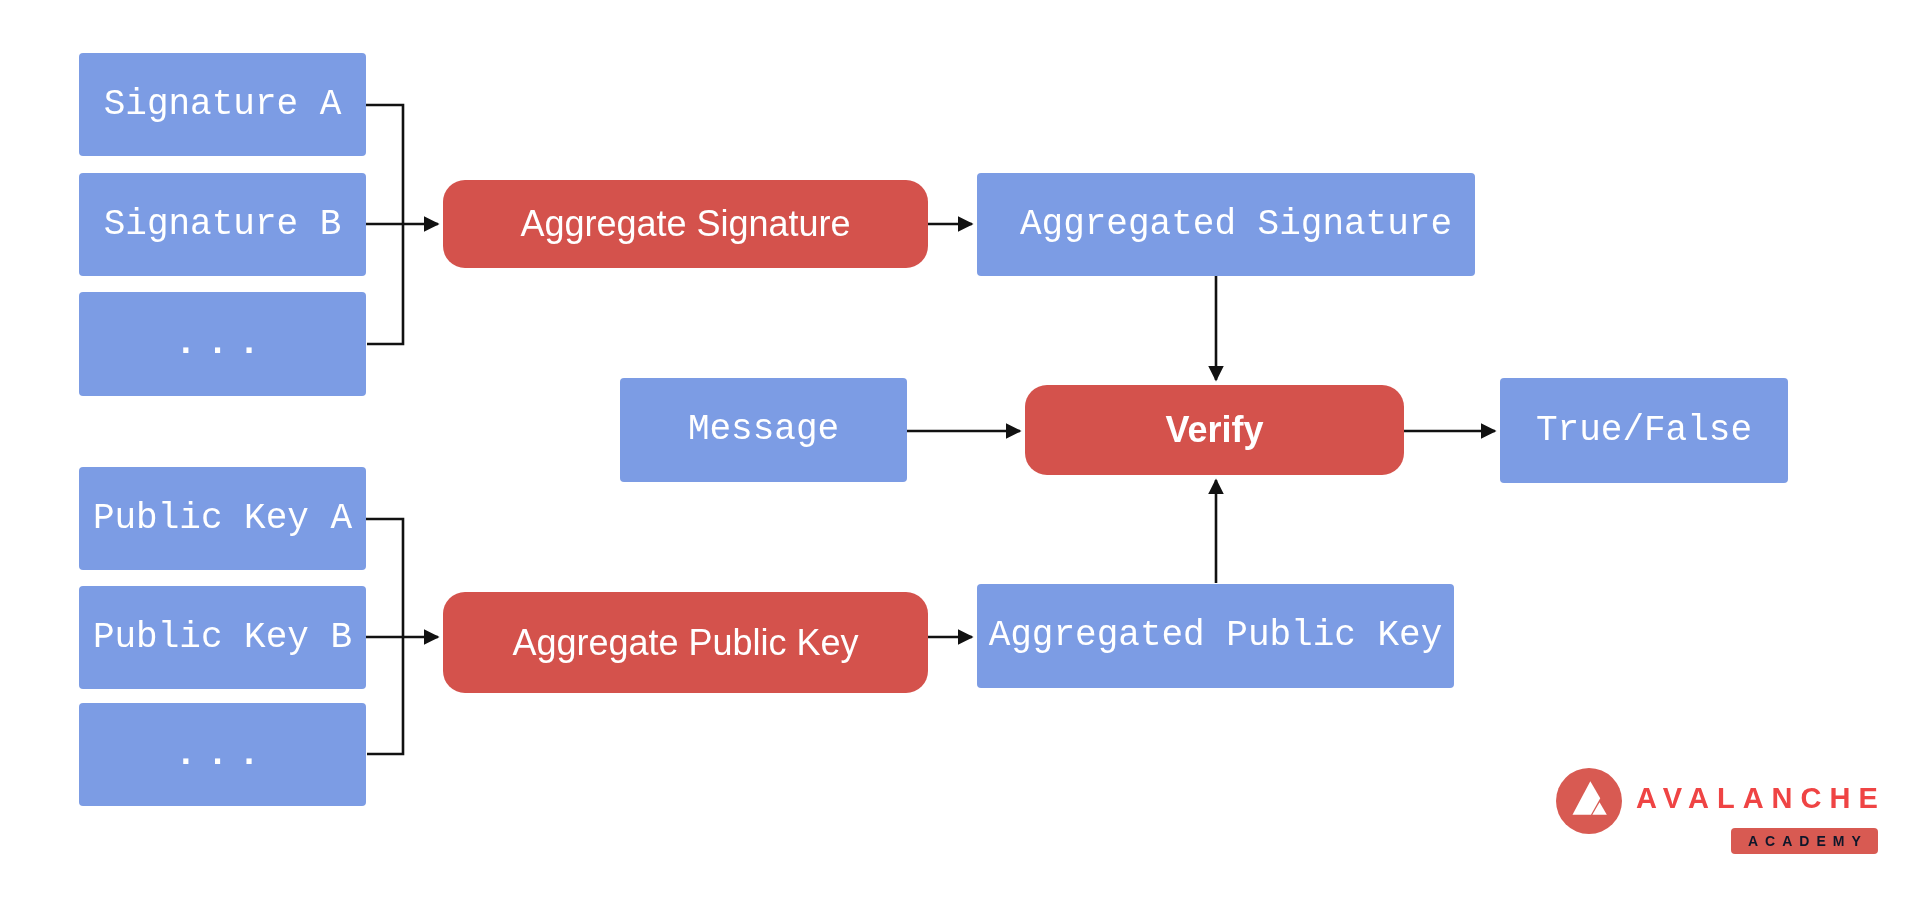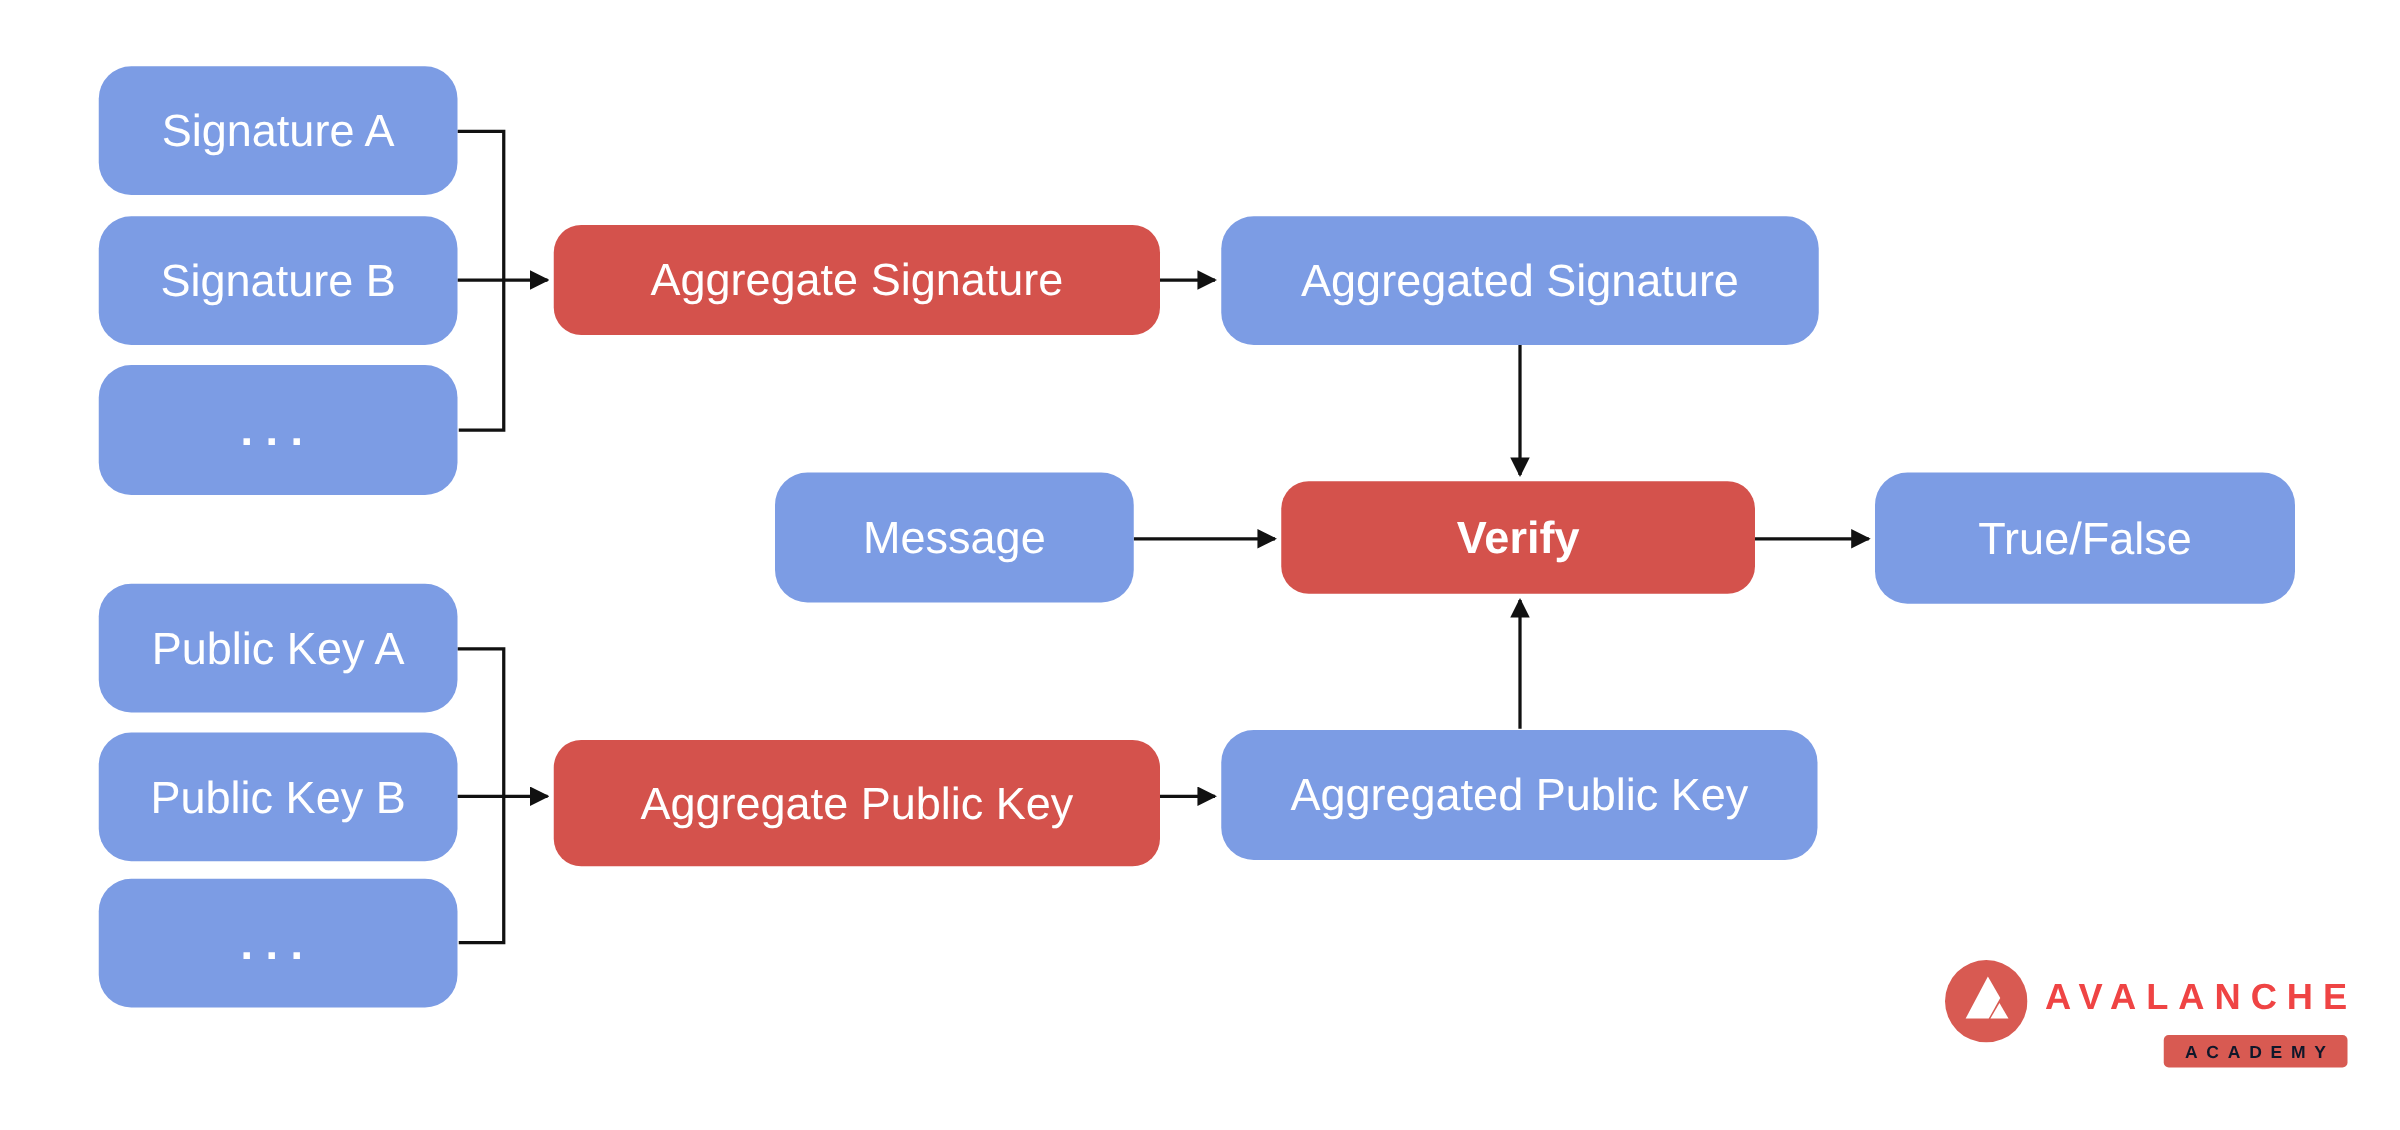--- a/index.html
+++ b/index.html
@@ -20,21 +20,21 @@
     position: absolute;
     display: flex;
     align-items: center;
     justify-content: center;
     color: #ffffff;
     font-size: 36px;
     line-height: 1;
     text-align: center;
     white-space: nowrap;
   }
-  .node.blue { background: #7c9ce4; border-radius: 26px; }
+  .node.blue { background: #7c9ce4; border-radius: 4px; font-family: Liberation Mono, monospace; }
   .node.red  { background: #d4524c; border-radius: 22px; }
   .node.bold { font-weight: bold; }
   .node.dots { letter-spacing: 10px; font-weight: bold; }
 
   
   .logo {
     position: absolute;
     left: 1556px;
     top: 768px;
     display: flex;
@@ -96,25 +96,25 @@
 
       <path d="M366 637 H438" marker-end="url(#arrow)"></path>
     </g>
   </svg>
 
   <div class="node blue" style="left:79px;  top:53px;  width:287px; height:103px;">Signature A</div>
   <div class="node blue" style="left:79px;  top:173px; width:287px; height:103px;">Signature B</div>
   <div class="node blue dots" style="left:79px; top:292px; width:287px; height:104px;">...</div>
 
   <div class="node red" style="left:443px; top:180px; width:485px; height:88px;">Aggregate Signature</div>
-  <div class="node blue" style="left:977px; top:173px; width:478px; height:103px;">Aggregated Signature</div>
+  <div class="node blue" style="left:977px; top:173px; width:478px; height:103px;padding-left:20px;">Aggregated Signature</div>
 
   <div class="node blue" style="left:620px; top:378px; width:287px; height:104px;">Message</div>
   <div class="node red bold" style="left:1025px; top:385px; width:379px; height:90px;">Verify</div>
-  <div class="node blue" style="left:1500px; top:378px; width:336px; height:105px;">True/False</div>
+  <div class="node blue" style="left:1500px; top:378px; width:288px; height:105px;">True/False</div>
 
   <div class="node blue" style="left:79px;  top:467px; width:287px; height:103px;">Public Key A</div>
   <div class="node blue" style="left:79px;  top:586px; width:287px; height:103px;">Public Key B</div>
   <div class="node blue dots" style="left:79px; top:703px; width:287px; height:103px;">...</div>
 
   <div class="node red" style="left:443px; top:592px; width:485px; height:101px;">Aggregate Public Key</div>
   <div class="node blue" style="left:977px; top:584px; width:477px; height:104px;">Aggregated Public Key</div>
 
   <div class="logo">
     <svg class="logo-mark" viewBox="0 0 100 100" xmlns="http://www.w3.org/2000/svg">

